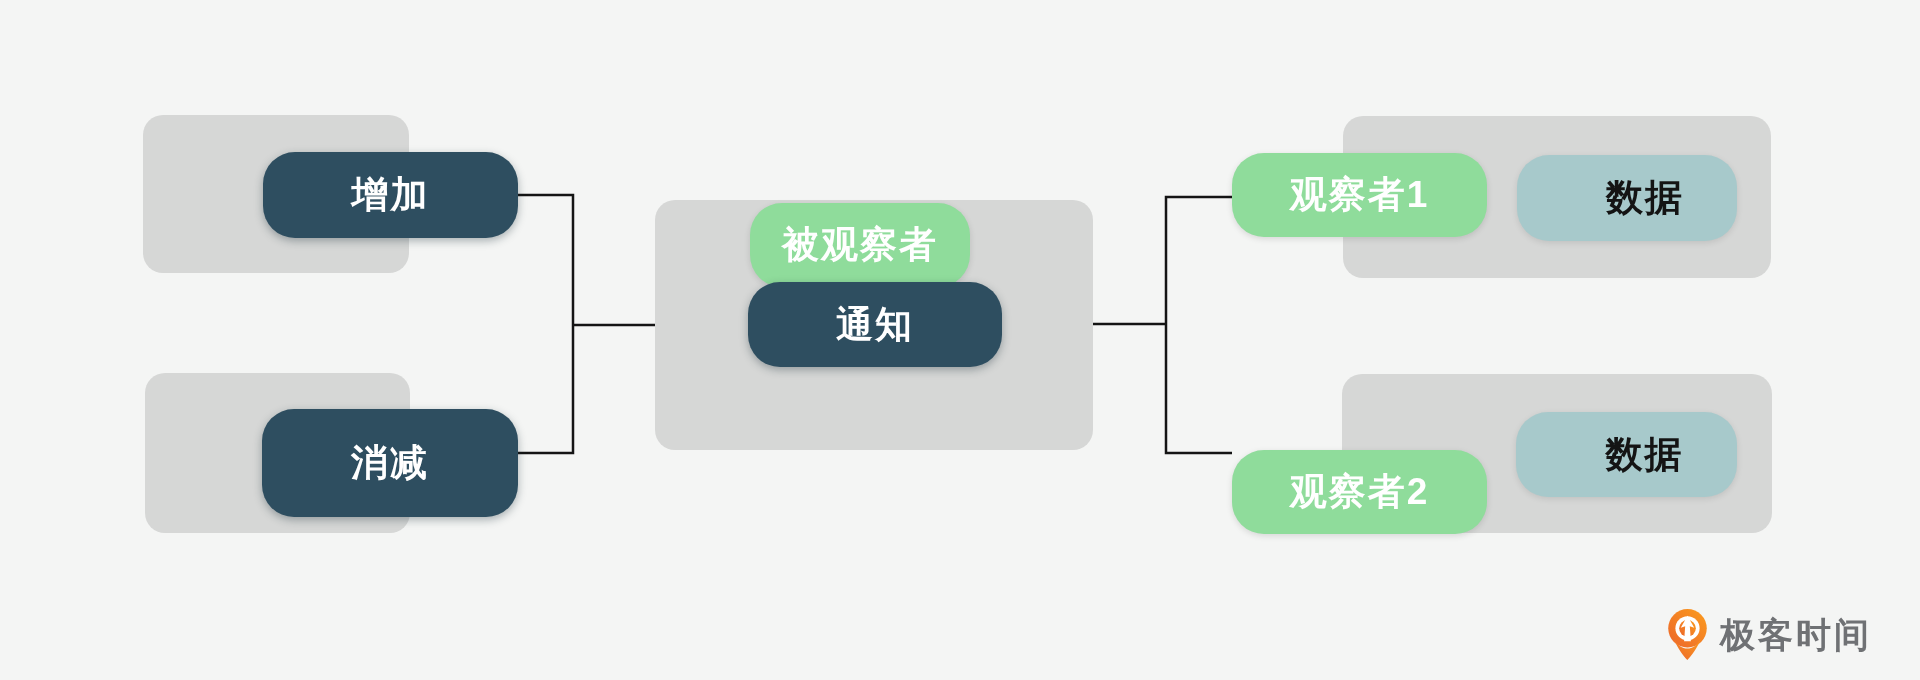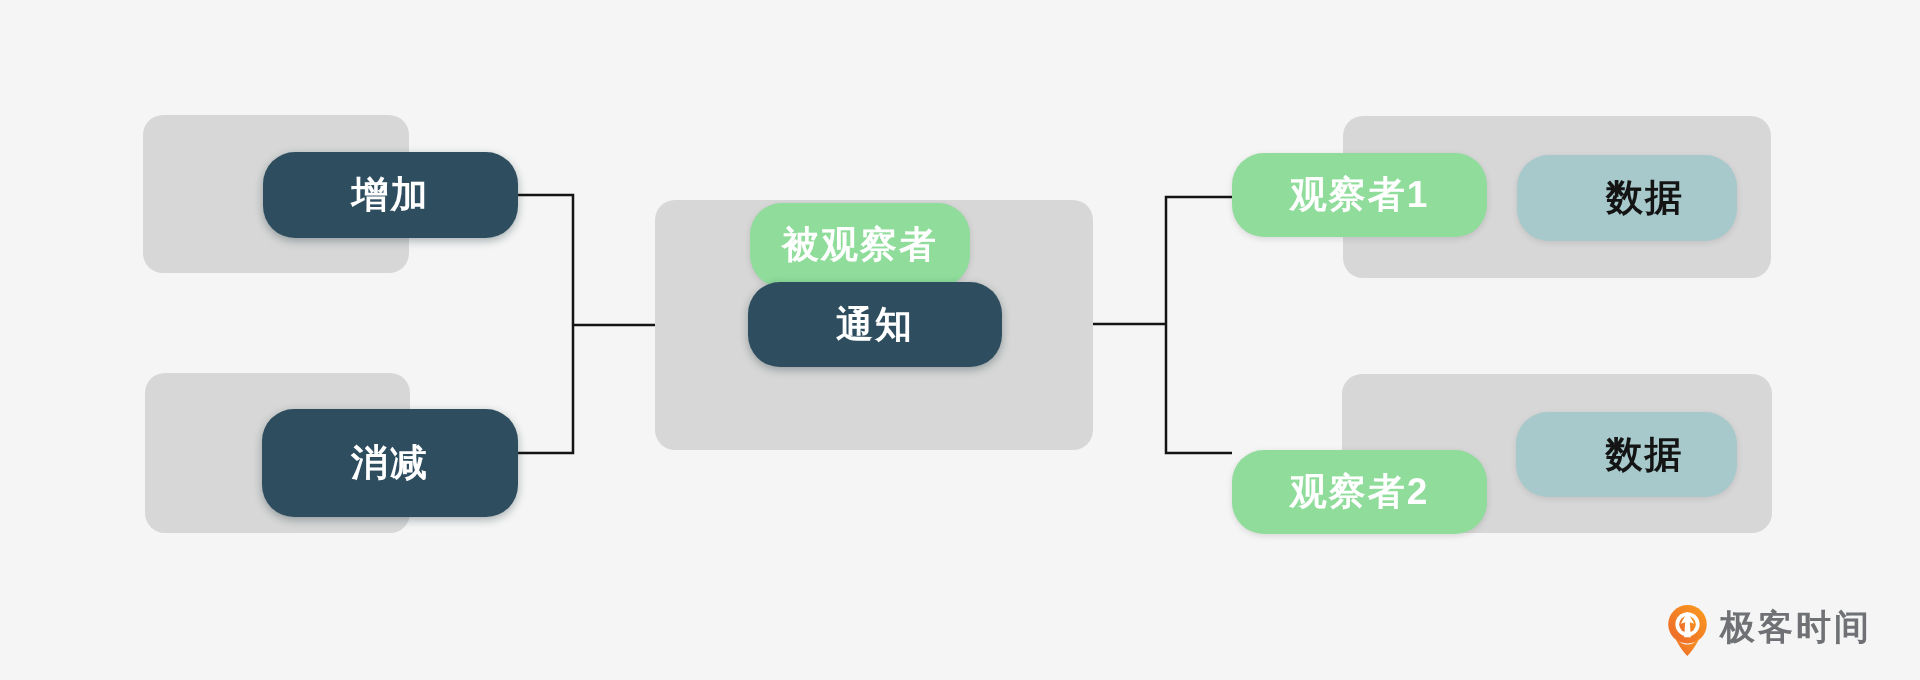--- a/index.html
+++ b/index.html
@@ -15,21 +15,21 @@
     position:absolute; display:flex; align-items:center; justify-content:center;
     border-radius:32px; font-size:37px; font-weight:700; letter-spacing:2px;
     white-space:nowrap;
   }
   .navy  { background:#2e4e60; color:#ffffff; box-shadow:0 3px 9px rgba(25,45,55,.35); }
   .green { background:#8fdc9b; color:#ffffff; box-shadow:0 2px 6px rgba(0,0,0,.12); }
   .teal  { background:#a7c9cb; color:#141414; box-shadow:0 2px 6px rgba(0,0,0,.10);padding-left:36px; }
   .connectors { position:absolute; left:0; top:0; width:1920px; height:680px; }
   .brand {
     position:absolute; left:1666px; top:604px; height:62px;
-    display:flex; gap:11px;
+    display:flex; align-items:center; gap:11px;
   }
   .brand-text {
     font-size:35px; font-weight:600; color:#6f7174; letter-spacing:3px;
   }
 </style>
 </head>
 <body>
 
 <div class="stage">
 

